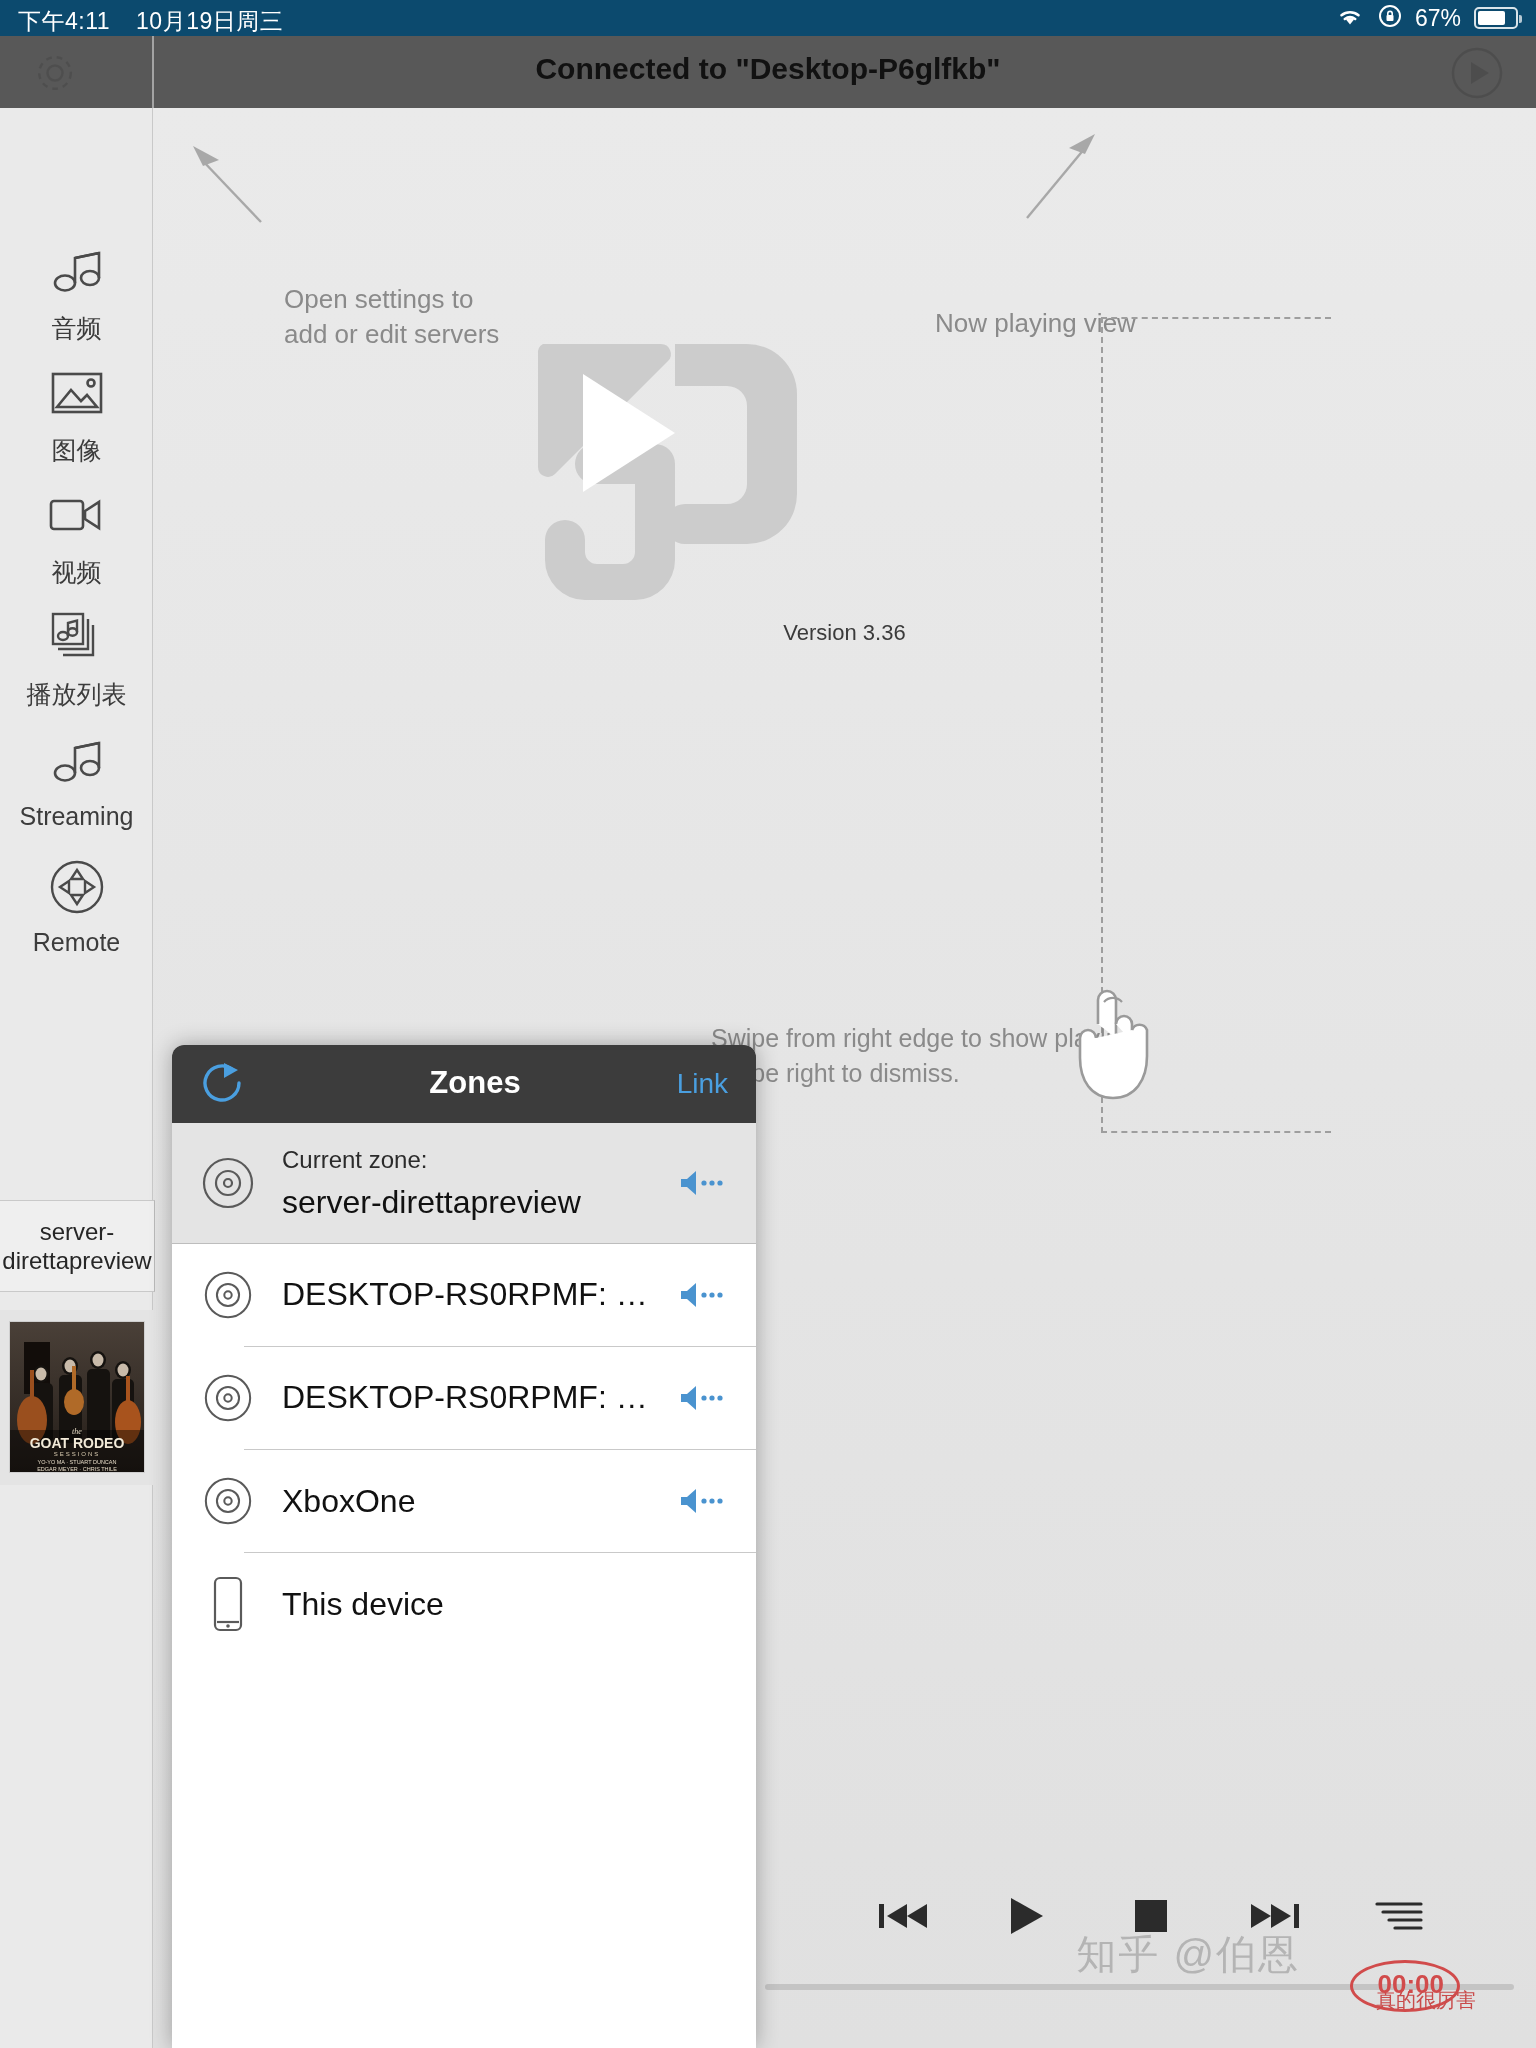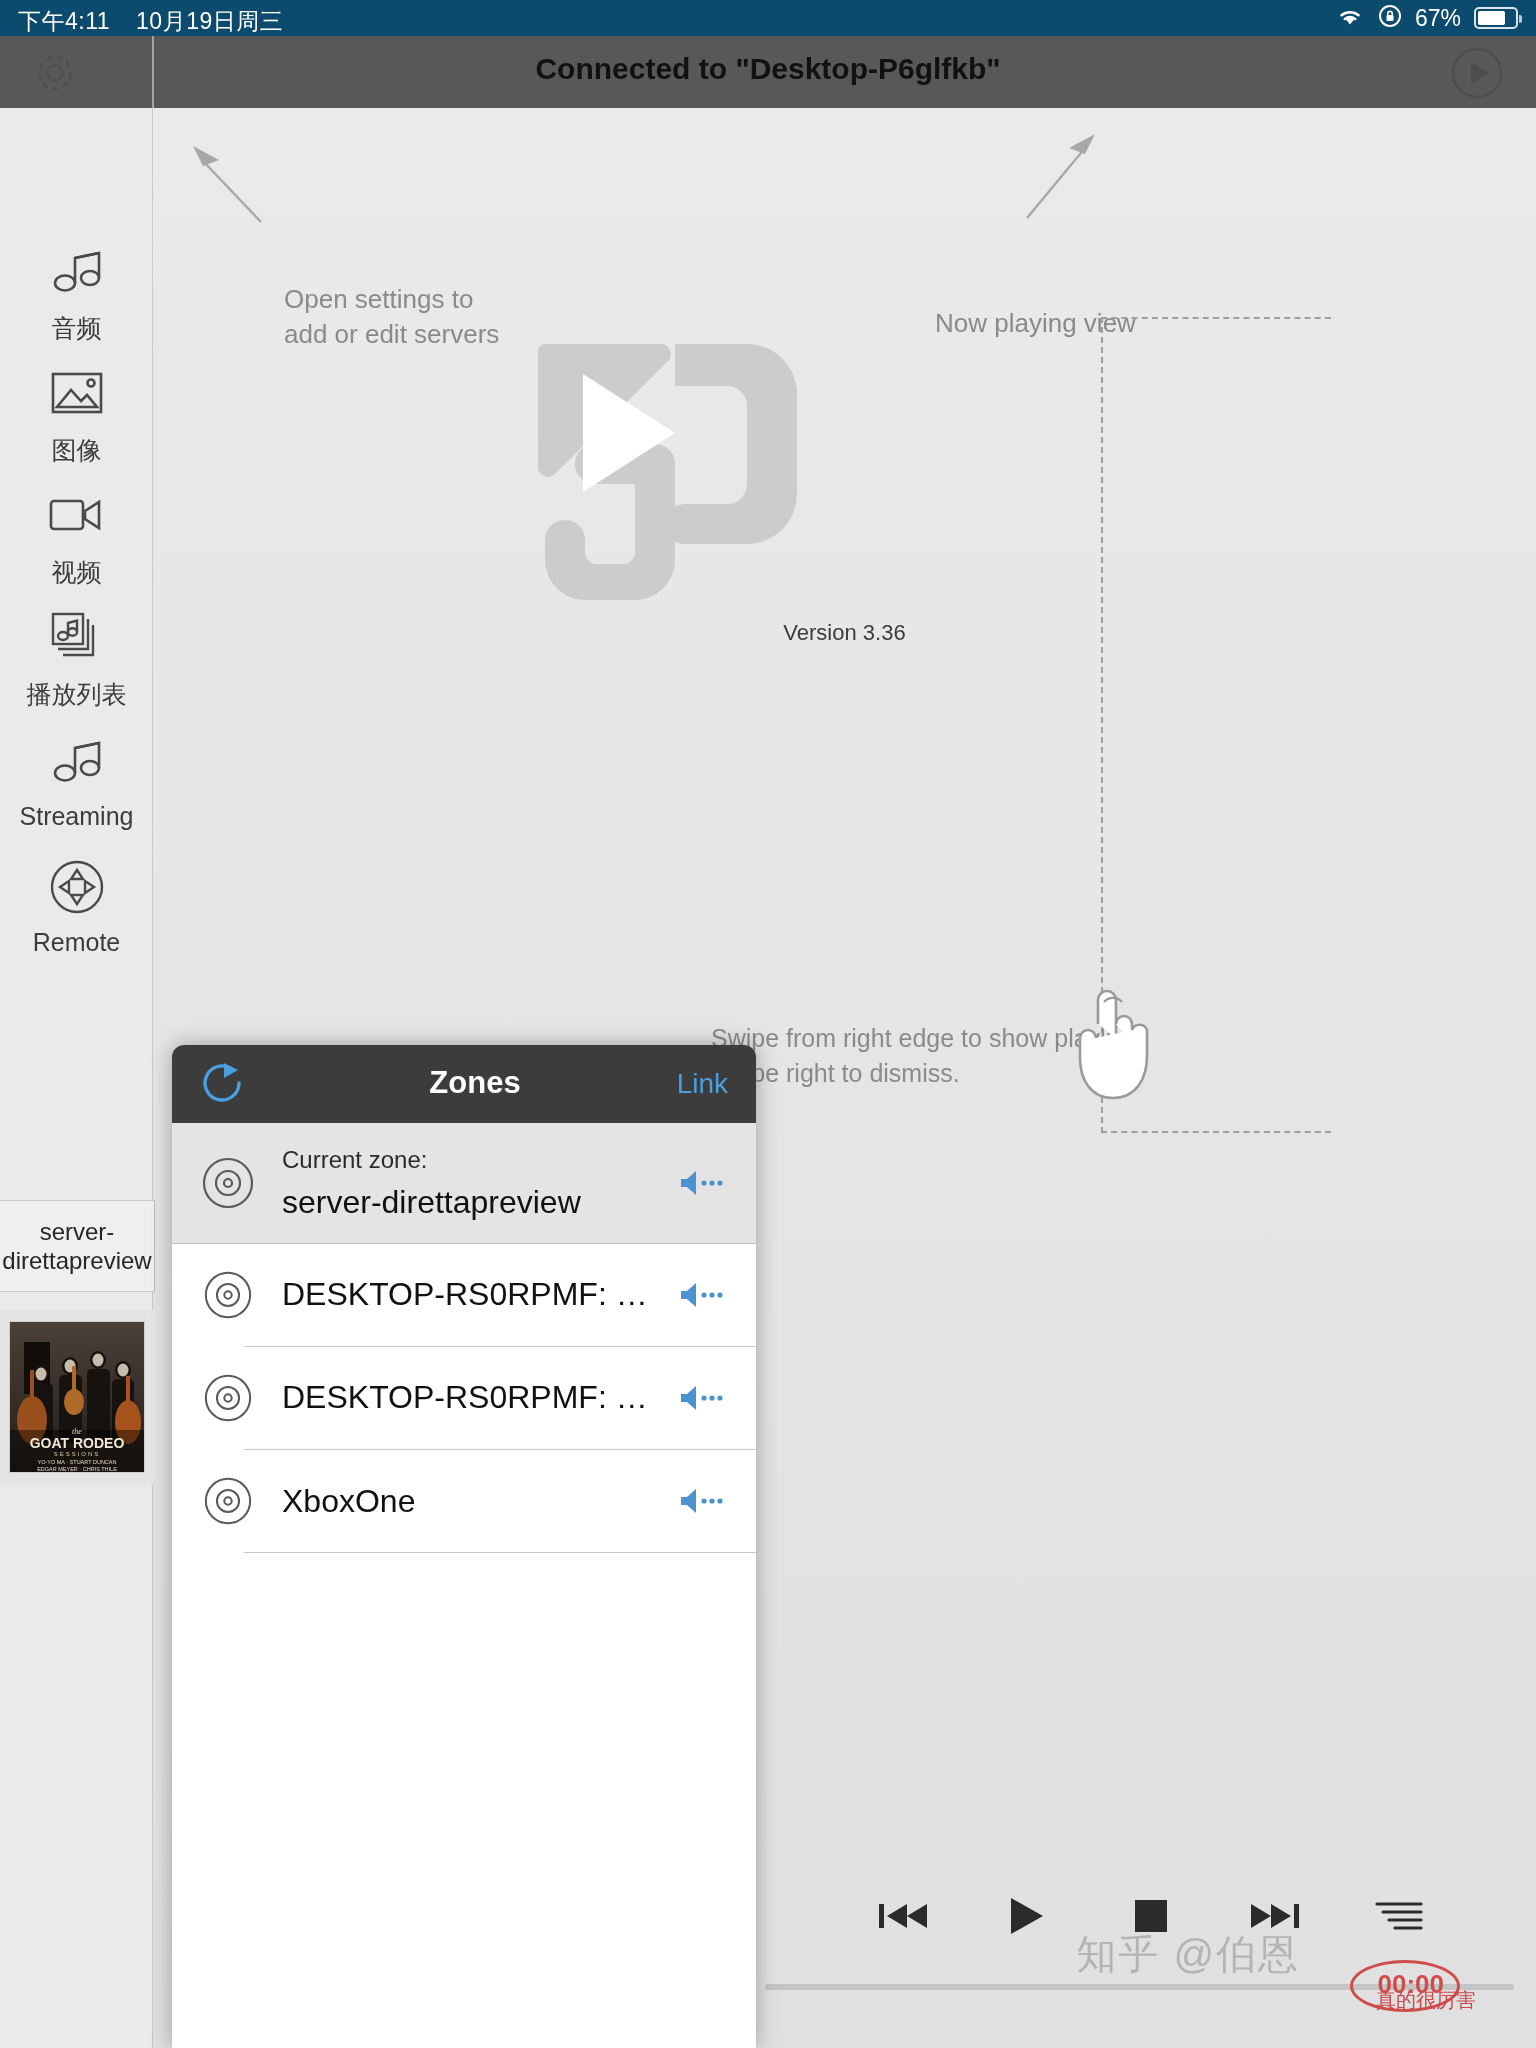--- a/index.html
+++ b/index.html
@@ -534,15 +534,30 @@
           <g fill="#4a93cf">
               <circle cx="27" cy="15" r="2.6"></circle>
               <circle cx="35" cy="15" r="2.6"></circle>
               <circle cx="43" cy="15" r="2.6"></circle>
             </g>
         </svg>
       </div>
     </div>
     <div class="zsep"></div>
 
+    <div class="zrow">
+      <div class="zicon">
+        <svg width="40" height="56" viewBox="0 0 40 56">
+          <g stroke="#5a5a5a" stroke-width="2.2" fill="none">
+            <rect x="7" y="2" width="26" height="52" rx="5"></rect>
+            <path d="M9 46h22"></path>
+          </g>
+          <circle cx="20" cy="50" r="1.8" fill="#5a5a5a"></circle>
+        </svg>
+      </div>
+      <div class="ztexts">
+          <div class="zbig">This device</div>
+        </div>
+      <div class="zspk"></div>
+    </div>
   </div>
 
 </div>
 
 </body></html>

